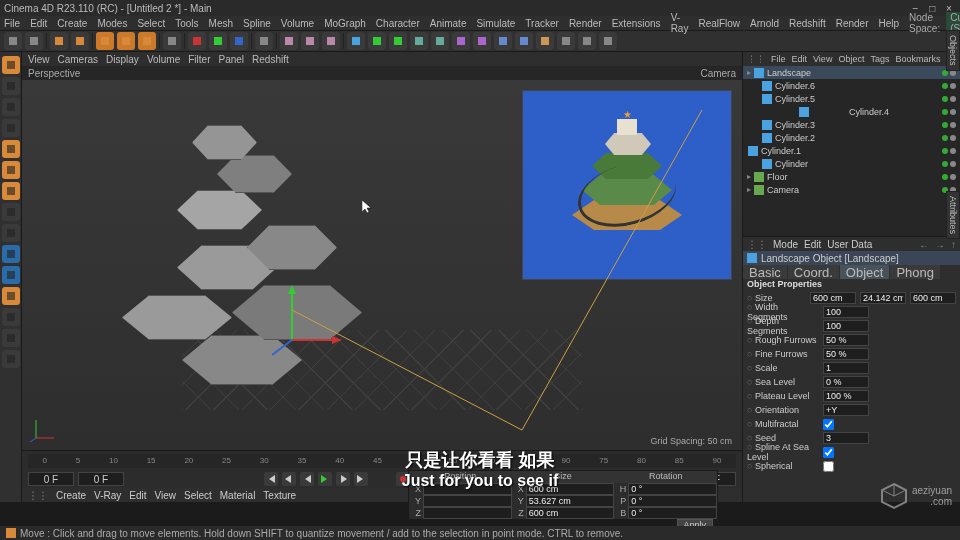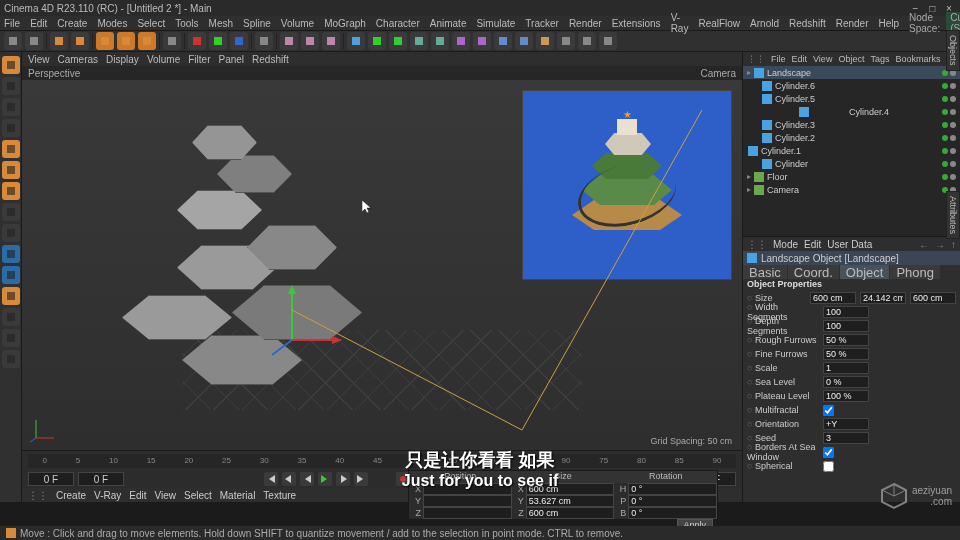--- a/index.html
+++ b/index.html
@@ -663,33 +663,33 @@
           </div>
           <div class="proprow">
             <span class="lbl">Sea Level</span>
             <input class="pfield" value="0 %" style="">
           </div>
           <div class="proprow">
             <span class="lbl">Plateau Level</span>
             <input class="pfield" value="100 %" style="">
           </div>
           <div class="proprow">
+            <span class="lbl">Orientation</span>
+            <input class="pfield" value="+Y" style="">
+          </div>
+          <div class="proprow">
             <span class="lbl">Multifractal</span>
             <input type="checkbox" checked="" style="width: 11px; height: 11px;">
           </div>
           <div class="proprow">
-            <span class="lbl">Orientation</span>
-            <input class="pfield" value="+Y" style="">
-          </div>
-          <div class="proprow">
             <span class="lbl">Seed</span>
             <input class="pfield" value="3" style="">
           </div>
           <div class="proprow">
-            <span class="lbl">Borders At Sea Window</span>
+            <span class="lbl">Spline At Sea Level</span>
             <input type="checkbox" checked="" style="width: 11px; height: 11px;">
           </div>
           <div class="proprow">
             <span class="lbl">Spherical</span>
             <input type="checkbox" style="width: 11px; height: 11px;">
           </div>
         </div>
     </div>
   </div>
 </div>

